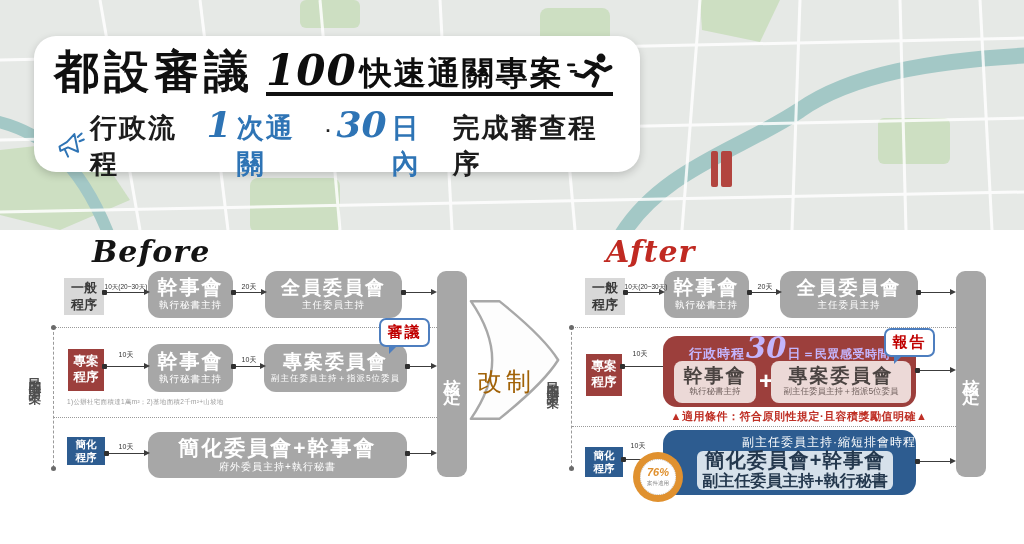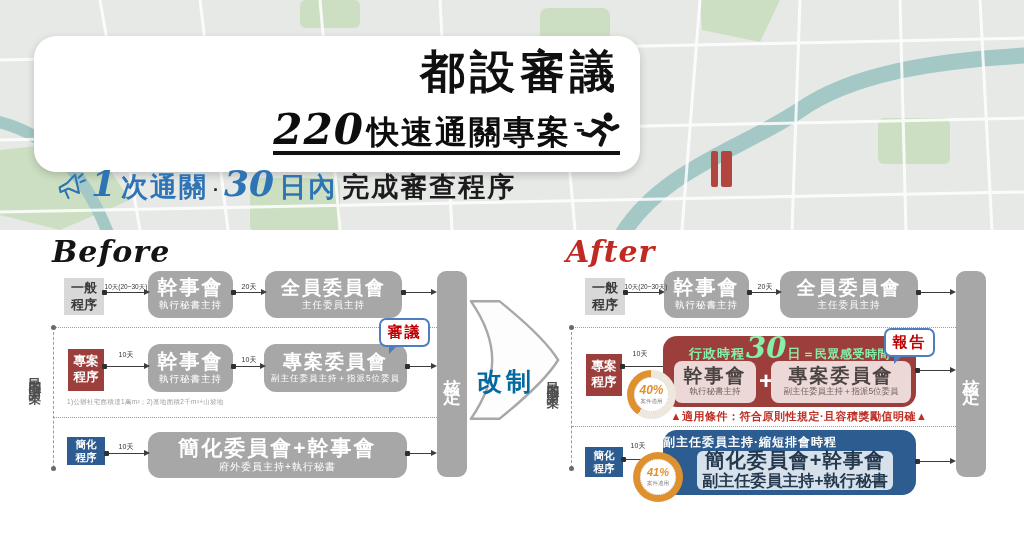--- a/index.html
+++ b/index.html
@@ -4,21 +4,21 @@
 <style>
   html,body{margin:0;padding:0;background:#fff;}
   .stage{position:relative;width:1024px;height:544px;overflow:hidden;background:#fff;
          font-family:"Liberation Sans",sans-serif;}
   .abs{position:absolute;}
   
   .map-bg{position:absolute;left:0;top:0;}
   
   .header-card{position:absolute;left:34px;top:36px;width:606px;height:136px;background:#fff;
     border-radius:22px;box-shadow:0 3px 8px rgba(0,0,0,.18);padding:10px 20px;box-sizing:border-box;}
-  .title-row{display:flex;align-items:flex-end;gap:12px;flex-direction:column;}
+  .title-row{display:flex;align-items:flex-end;gap:12px;}
   .main-title{font-size:45px;font-weight:900;color:#101010;letter-spacing:5px;line-height:1.15;}
   .program{display:inline-flex;align-items:flex-end;gap:3px;border-bottom:4px solid #111;
     padding-bottom:3px;margin-bottom:2px;}
   .prog-num{font-family:"DejaVu Serif",serif;font-style:italic;font-weight:900;font-size:42px;
     line-height:.85;color:#0d0d0d;letter-spacing:1px;}
   .prog-name{font-size:32px;font-weight:900;color:#0d0d0d;letter-spacing:2px;line-height:1;}
   .tagline-row{display:flex;align-items:baseline;gap:5px;margin-top:12px;margin-left:2px;}
   .tag-black{font-size:27px;font-weight:900;color:#1c1c1c;letter-spacing:2px;}
   .tag-blue{font-size:27px;font-weight:900;color:#2e74b5;letter-spacing:2px;}
   .tag-num{font-family:"DejaVu Serif",serif;font-style:italic;font-weight:900;font-size:36px;
@@ -27,21 +27,21 @@
   
   .ban-bar{position:absolute;background:#b2453f;border-radius:2px;}
   .ban-arrow{position:absolute;left:735px;top:151px;width:256px;height:36px;background:#b2453f;
     clip-path:polygon(0 0,91% 0,100% 50%,91% 100%,0 100%);display:flex;align-items:center;justify-content:center;}
   .ban-arrow span{font-style:italic;font-weight:900;font-size:20px;color:#fff;letter-spacing:1px;
     padding-right:14px;}
   .ban-note{position:absolute;left:700px;top:192px;width:300px;text-align:center;font-size:13px;
     font-weight:700;color:#383838;}
   
   .sec-title{position:absolute;font-family:"DejaVu Serif",serif;font-style:italic;font-weight:900;
-    font-size:30px;letter-spacing:1px;}
+    font-size:30px;letter-spacing:1px;margin-left:40px;}
   
   .plabel{position:absolute;display:flex;align-items:center;justify-content:center;
     white-space:pre-line;font-weight:800;line-height:1.25;}
   .pl-gray{background:#d8d8d8;color:#3a3a3a;font-size:13px;}
   .pl-red{background:#9c3f3c;color:#fff;font-size:12.5px;}
   .pl-blue{background:#2d5c90;color:#fff;font-size:10.5px;}
   .gbox{position:absolute;background:#a7a7a7;border-radius:12px;color:#fff;display:flex;
     flex-direction:column;align-items:center;justify-content:center;gap:2px;}
   .gbox .t{font-weight:900;font-size:20px;letter-spacing:2px;line-height:1;}
   .gbox .t-sm{font-size:19px;}
@@ -63,46 +63,46 @@
   .bubble{position:absolute;width:47px;height:25px;background:#fff;border:2px solid #4d7ebf;
     border-radius:7px;display:flex;align-items:center;justify-content:center;font-weight:900;
     font-size:15px;color:#c00000;letter-spacing:2px;z-index:6;}
   .btail{position:absolute;left:8px;bottom:-9px;width:0;height:0;border-top:9px solid #4d7ebf;
     border-right:9px solid transparent;}
   .footnote{position:absolute;font-size:6.5px;color:#9b9b9b;letter-spacing:.3px;}
   
   .big-red{position:absolute;left:663px;top:336px;width:253px;height:71px;background:#9c3f3c;
     border-radius:14px;z-index:1;}
   .rc-head{position:absolute;top:1px;left:0;right:0;display:flex;justify-content:center;
-    align-items:baseline;gap:1px;color:#86efac;}
+    align-items:baseline;gap:1px;color:#c4b5fd;}
   .rc-head .hp{font-size:13px;font-weight:800;letter-spacing:1px;}
   .rc-head .hn{font-family:"DejaVu Serif",serif;font-style:italic;font-weight:900;font-size:29px;line-height:.8;}
   .rc-head .hs{font-size:12px;font-weight:800;letter-spacing:.5px;}
   .pinkbox{position:absolute;background:#ecd9d7;border-radius:8px;display:flex;flex-direction:column;
     align-items:center;justify-content:center;gap:1px;color:#4b4442;}
   .pinkbox .t{font-weight:900;font-size:19px;letter-spacing:2px;line-height:1;}
   .pinkbox .s{font-size:8.5px;color:#6e5f5c;}
   .plus{position:absolute;color:#fff;font-weight:900;font-size:24px;line-height:1;}
   .cond{position:absolute;left:660px;top:409px;width:278px;text-align:center;font-size:11px;
     font-weight:800;color:#bf2f25;letter-spacing:.5px;}
   .big-blue{position:absolute;left:663px;top:430px;width:253px;height:65px;background:#2d5c90;
     border-radius:14px;z-index:1;}
-  .bc-head{position:absolute;top:4px;left:0;right:0;text-align:left;color:#fff;font-size:12px;
-    font-weight:700;letter-spacing:1px;}
+  .bc-head{position:absolute;top:4px;left:0;right:0;text-align:right;color:#fff;font-size:12px;
+    font-weight:400;letter-spacing:1px;}
   .lbluebox{position:absolute;left:34px;top:21px;width:196px;height:39px;background:#d6e1eb;
     border-radius:6px;display:flex;flex-direction:column;align-items:center;justify-content:center;
     gap:1px;color:#24384e;}
   .lbluebox .t{font-weight:900;font-size:20px;letter-spacing:1px;line-height:1;}
   .lbluebox .s{font-size:16px;font-weight:700;}
   .donut{position:absolute;border-radius:50%;display:flex;flex-direction:column;align-items:center;
     justify-content:center;z-index:4;}
   .donut .hole{position:absolute;inset:7px;background:#fff;border-radius:50%;border:1px dotted #cfcfcf;box-sizing:border-box;}
   .donut .pct{position:relative;font-style:italic;font-weight:900;color:#e0912f;font-size:12px;line-height:1;}
   .donut .cap{position:relative;font-size:5.5px;color:#8a8a8a;margin-top:2px;}
-  .trans-label{position:absolute;left:477px;top:365px;font-size:25px;font-weight:700;color:#0369a1;
+  .trans-label{position:absolute;left:477px;top:365px;font-size:25px;font-weight:400;color:#a16207;
     letter-spacing:4px;z-index:3;}
   .caption{position:absolute;left:8px;top:507px;font-size:24px;font-weight:900;color:#0c0c0c;letter-spacing:1px;}
 </style>
 </head>
 <body>
 
 <div class="stage">
 
   <svg class="map-bg" width="1024" height="230" viewBox="0 0 1024 230">
     <rect width="1024" height="230" fill="#e6e9e6"></rect>
@@ -129,21 +129,21 @@
       <path d="M0,60 L1024,38"></path>
         <path d="M0,140 L1024,118"></path>
         <path d="M0,212 L1024,192"></path>
     </g>
   </svg>
 
   <div class="header-card">
     <div class="title-row">
       <span class="main-title">都設審議</span>
       <span class="program">
-        <span class="prog-num">220</span>
+        <span class="prog-num">100</span>
         <span class="prog-name">快速通關專案</span>
         <svg width="46" height="38" viewBox="0 0 50 40">
           <circle cx="37" cy="7" r="4.8" fill="#111"></circle>
           <g stroke="#111" stroke-width="4.6" fill="none" stroke-linecap="round" stroke-linejoin="round">
             <path d="M33 14 L26 21 L33 27 L29 37"></path>
             <path d="M26 21 L18 27 L10 25"></path>
             <path d="M32 15 L41 20 L47 17"></path>
             <path d="M30 14 L21 11"></path>
           </g>
           <g fill="#111">
@@ -155,20 +155,21 @@
     </div>
     <div class="tagline-row">
       <svg width="30" height="30" viewBox="0 0 32 32" style="align-self:center">
         <g transform="rotate(-12 16 16)" stroke="#2e74b5" stroke-width="2.2" fill="none" stroke-linejoin="round" stroke-linecap="round">
           <path d="M4 14 L13 11 L23 4 L23 24 L13 17 L4 19 Z"></path>
           <path d="M9 18 L11 27"></path>
           <path d="M26 8 L31 5"></path>
           <path d="M27 13 L32 12"></path>
         </g>
       </svg>
+      <span class="tag-black">行政流程</span>
       <span class="tag-num">1</span>
       <span class="tag-blue">次通關</span>
       <span class="tag-dot">·</span>
       <span class="tag-num">30</span>
       <span class="tag-blue">日內</span>
       <span class="tag-black">完成審查程序</span>
     </div>
   </div>
 
   <div class="ban-bar" style="left:711px;top:151px;width:7px;height:36px;"></div>
@@ -326,25 +327,20 @@
     </div>
     <div class="hline" style="left:917px;top:370px;width:37px;">
         <span class="sdot"></span>
         <span class="ah"></span>
       </div>
     <div class="bubble" style="left:884px;top:328px;">
       <span>報告</span>
       <span class="btail"></span>
     </div>
     <div class="cond">▲適用條件：符合原則性規定·且容積獎勵值明確▲</div>
-    <div class="donut" style="left:627px;top:370px;width:49px;height:49px;background:conic-gradient(from 215deg,#e0912f 0 40%,#ede7dd 40%);">
-      <span class="hole"></span>
-      <span class="pct">40%</span>
-      <span class="cap">案件適用</span>
-    </div>
 
     <div class="plabel pl-blue" style="left:585px;top:447px;width:38px;height:30px;">簡化
 程序</div>
     <div class="hline" style="left:623px;top:459px;width:44px;z-index:0;">
         <span class="sdot"></span>
       </div>
     <div class="alabel" style="left:616px;top:441px;width:44px;">10天</div>
 
     <div class="big-blue">
       <div class="bc-head">副主任委員主持·縮短排會時程</div>
@@ -352,21 +348,21 @@
         <span class="t">簡化委員會+幹事會</span>
         <span class="s">副主任委員主持+執行秘書</span>
       </div>
     </div>
     <div class="hline" style="left:917px;top:461px;width:37px;">
         <span class="sdot"></span>
         <span class="ah"></span>
       </div>
     <div class="donut" style="left:633px;top:452px;width:50px;height:50px;background:#e0912f;">
       <span class="hole"></span>
-      <span class="pct" style="font-size:11px;">41%</span>
+      <span class="pct" style="font-size:11px;">76%</span>
       <span class="cap">案件適用</span>
     </div>
 
     <div class="approve" style="left:956px;top:271px;">
       <span>核定</span>
     </div>
   </div>
 
 </div>
 

